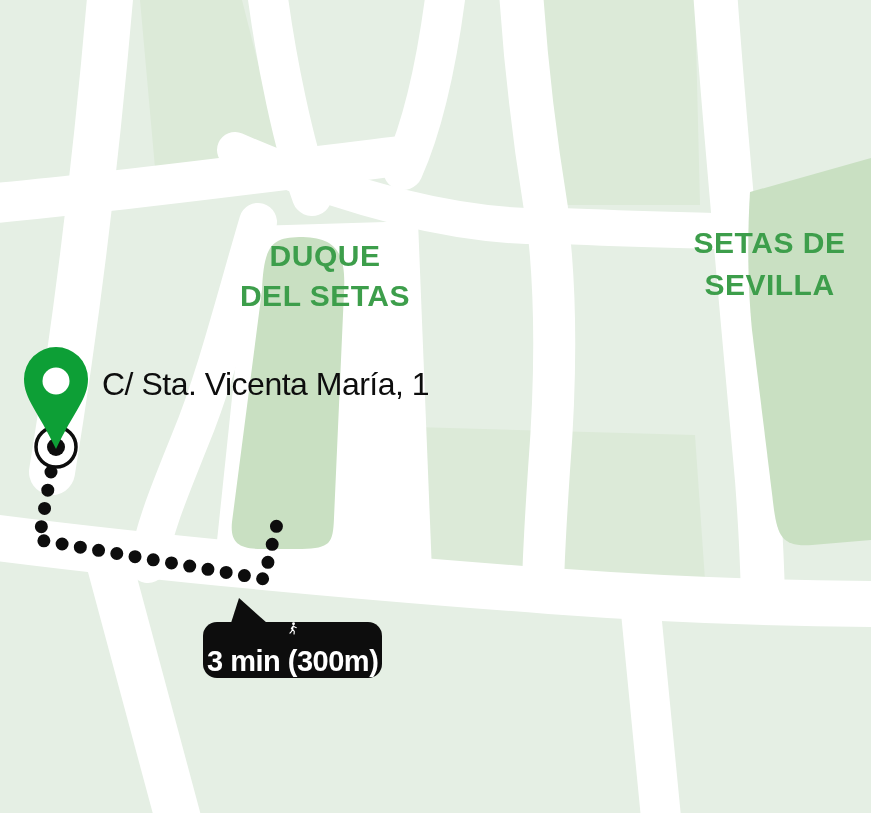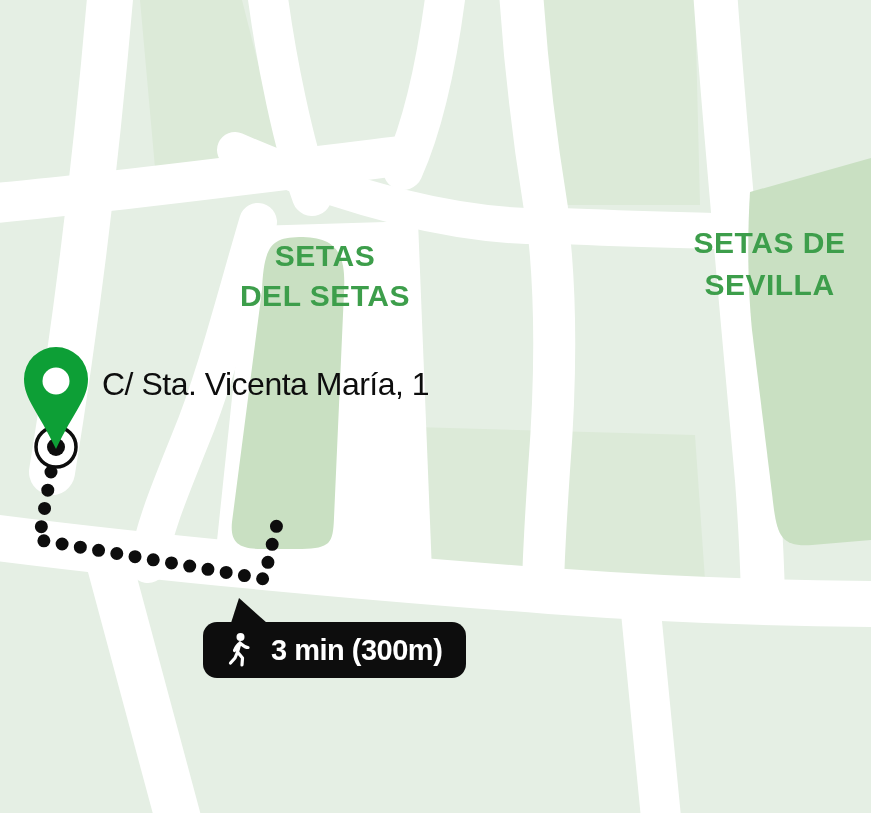--- a/index.html
+++ b/index.html
@@ -13,21 +13,21 @@
   .map svg.base{position:absolute;left:0;top:0;}
   .map-label{position:absolute;font-weight:bold;font-size:30px;line-height:40px;
     color:var(--label);text-align:center;letter-spacing:.5px;white-space:nowrap;}
   .map-label .ln{display:block;}
   .label-plaza{left:190px;top:236px;width:270px;}
   .label-setas{left:652px;top:222px;width:235px;line-height:42px;}
   .address{position:absolute;left:102px;top:362px;font-size:32px;line-height:44px;
     font-weight:normal;color:var(--ink);letter-spacing:-.5px;white-space:nowrap;}
   .badge{position:absolute;left:203px;top:622px;height:56px;width:max-content;
     background:var(--badge-bg);color:var(--badge-fg);border-radius:14px;
-    display:flex;align-items:center;gap:20px;padding:0 24px;box-sizing:border-box;}
+    display:flex;align-items:center;gap:10px;padding:0 4px;box-sizing:border-box;flex-direction:column;}
   .badge .txt{font-size:29px;font-weight:bold;letter-spacing:-.5px;white-space:nowrap;}
   .badge .tail{position:absolute;top:-24px;left:28px;}
 </style>
 </head>
 <body>
 
 <div class="map">
 
   <svg class="base" width="871" height="813" viewBox="0 0 871 813">
 
@@ -65,21 +65,21 @@
       <circle cx="56" cy="447" r="9" fill="var(--ink)"></circle>
     </g>
 
     <g>
       <path fill="var(--pin)" d="M56,449 C38,411 24,399 24,379 A32,32 0 1 1 88,379 C88,399 74,411 56,449 Z"></path>
       <circle cx="56" cy="381" r="13.5" fill="#ffffff"></circle>
     </g>
   </svg>
 
   <div class="map-label label-plaza">
-    <span class="ln">SETAS</span>
+    <span class="ln">DUQUE</span>
     <span class="ln">DEL SETAS</span>
   </div>
   <div class="map-label label-setas">
     <span class="ln">SETAS DE</span>
     <span class="ln">SEVILLA</span>
   </div>
 
   <div class="address">C/ Sta. Vicenta María, 1</div>
 
   <div class="badge">

